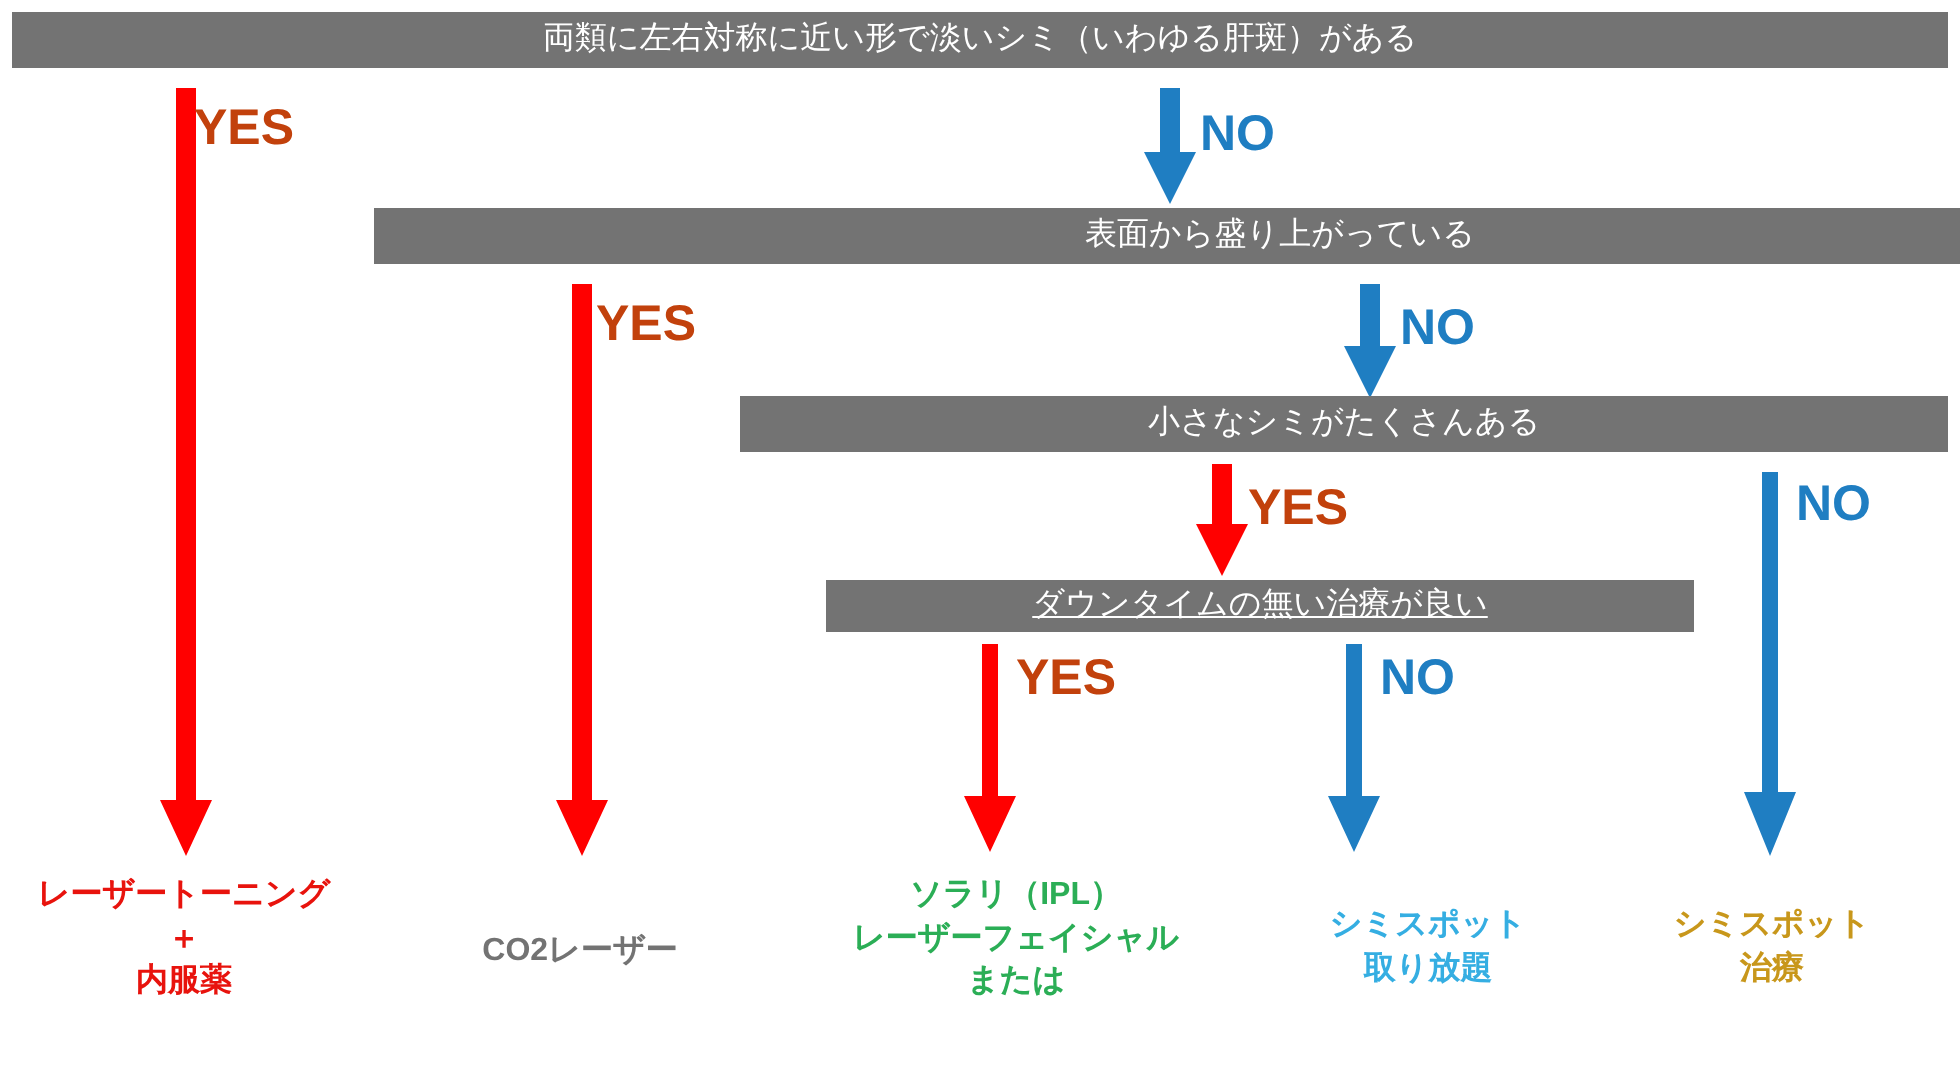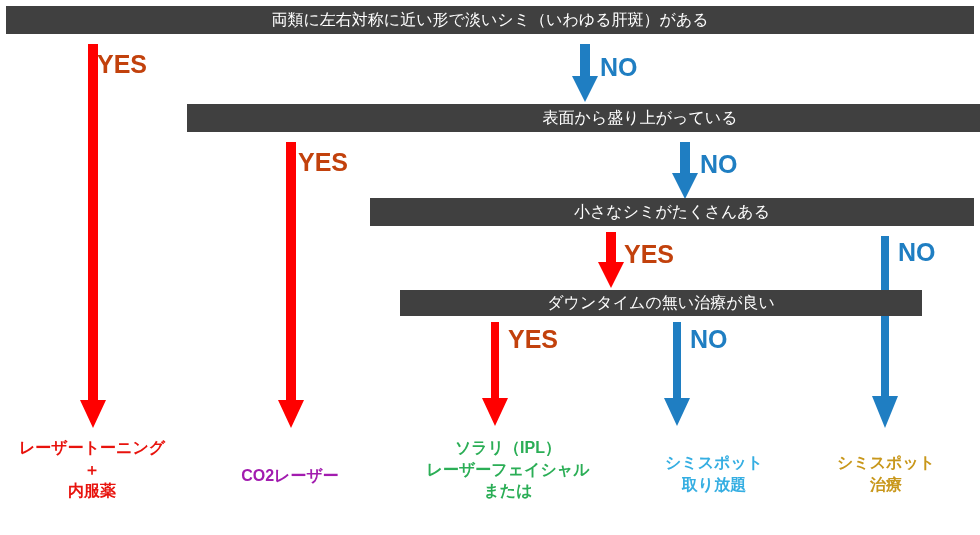--- a/index.html
+++ b/index.html
@@ -14,21 +14,21 @@
     position: relative;
     width: 980px;
     height: 535px;
     background: #ffffff;
     overflow: hidden;
   }
 
   
   .qbar {
     position: absolute;
-    background: #404040;
+    background: #737373;
     color: #ffffff;
     display: flex;
     align-items: center;
     justify-content: center;
     font-size: 16px;
     font-weight: 400;
     letter-spacing: 0px;
     line-height: 1;
     white-space: nowrap;
   }
@@ -60,21 +60,21 @@
     text-align: center;
     font-weight: bold;
     font-size: 16px;
     line-height: 1.35;
     white-space: nowrap;
     transform: translateX(-50%);
   }
   .outcome .ln { display: block; }
 
   .c-red   { color: #E8130D; text-align: center; }
-  .c-blue  { color: #a21caf; }
+  .c-blue  { color: #737373; }
   .c-green { color: #2BAE56; }
   .c-cyan  { color: #35AEE2; }
   .c-gold  { color: #C8971B; }
 </style>
 </head>
 <body>
 
 <div id="canvas">
 
   <div class="qbar" style="left:6px; top:6px; width:968px; height:28px;">
@@ -124,21 +124,21 @@
   </div>
   <div class="alabel yes" style="left:624px; top:242px;">YES</div>
 
   <div class="arrow" style="left:872px; top:236px; width:26px; height:192px;">
     <svg width="26" height="192" viewBox="0 0 26 192" xmlns="http://www.w3.org/2000/svg">
       <path d="M9 0 H17 V160 H26 L13 192 L0 160 H9 Z" fill="#1F7EC2"></path>
     </svg>
   </div>
   <div class="alabel no" style="left:898px; top:240px;">NO</div>
 
-  <div class="qbar" style="left:400px; top:290px; width:522px; height:26px;">
+  <div class="qbar" style="left:413px; top:290px; width:434px; height:26px;text-decoration:underline;">
     <span class="qbar-text">ダウンタイムの無い治療が良い</span>
   </div>
 
   <div class="arrow" style="left:482px; top:322px; width:26px; height:104px;">
     <svg width="26" height="104" viewBox="0 0 26 104" xmlns="http://www.w3.org/2000/svg">
       <path d="M9 0 H17 V76 H26 L13 104 L0 76 H9 Z" fill="#FF0000"></path>
     </svg>
   </div>
   <div class="alabel yes" style="left:508px; top:327px;">YES</div>
 

